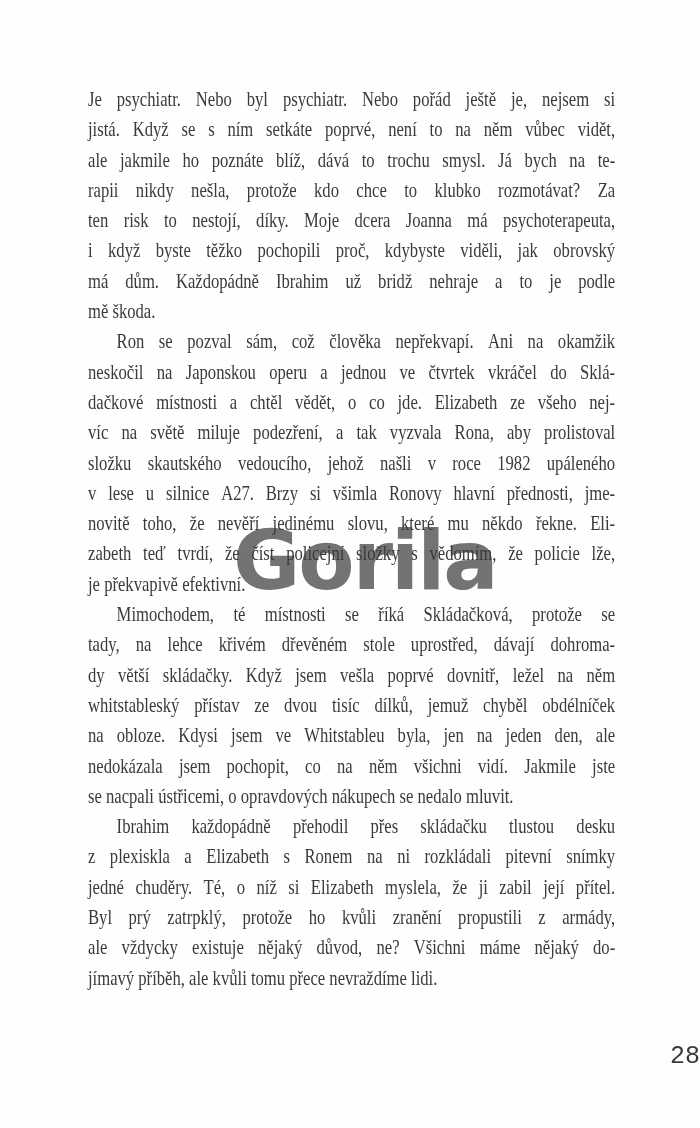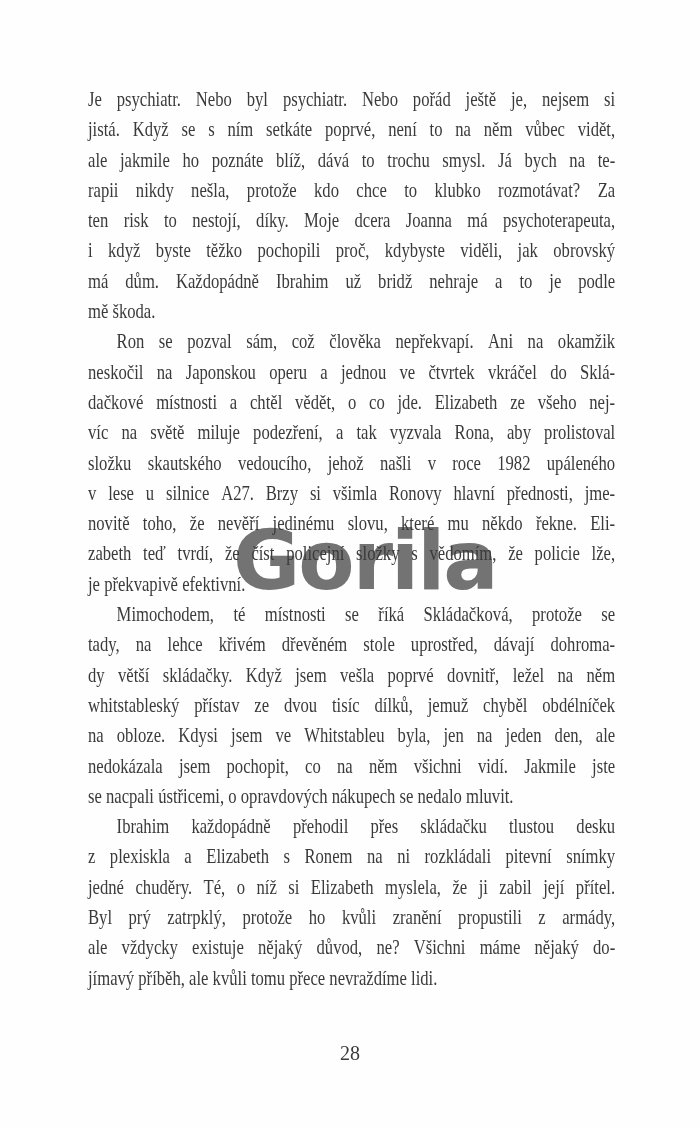--- a/index.html
+++ b/index.html
@@ -61,23 +61,24 @@
   }
   .line.indent {
     padding-left: 37px;
   }
   .page-number {
     position: absolute;
     left: 0;
     right: 0;
     top: 1042px;
     z-index: 2;
-    text-align: center;
-    font-size: 20px;
+    text-align: right;
+    font-size: 25px;
     color: #3a3a3a;
+    font-family: Liberation Mono, monospace;
   }
 </style>
 </head>
 <body style="background: rgb(254, 254, 254);">
 
 <div class="page" style="background: rgb(254, 254, 254);">
   <div class="watermark" style="color: #737373;">Gorila</div>
 
   <div class="text-block" style="color: rgb(58, 58, 58);">
       <div class="para">

